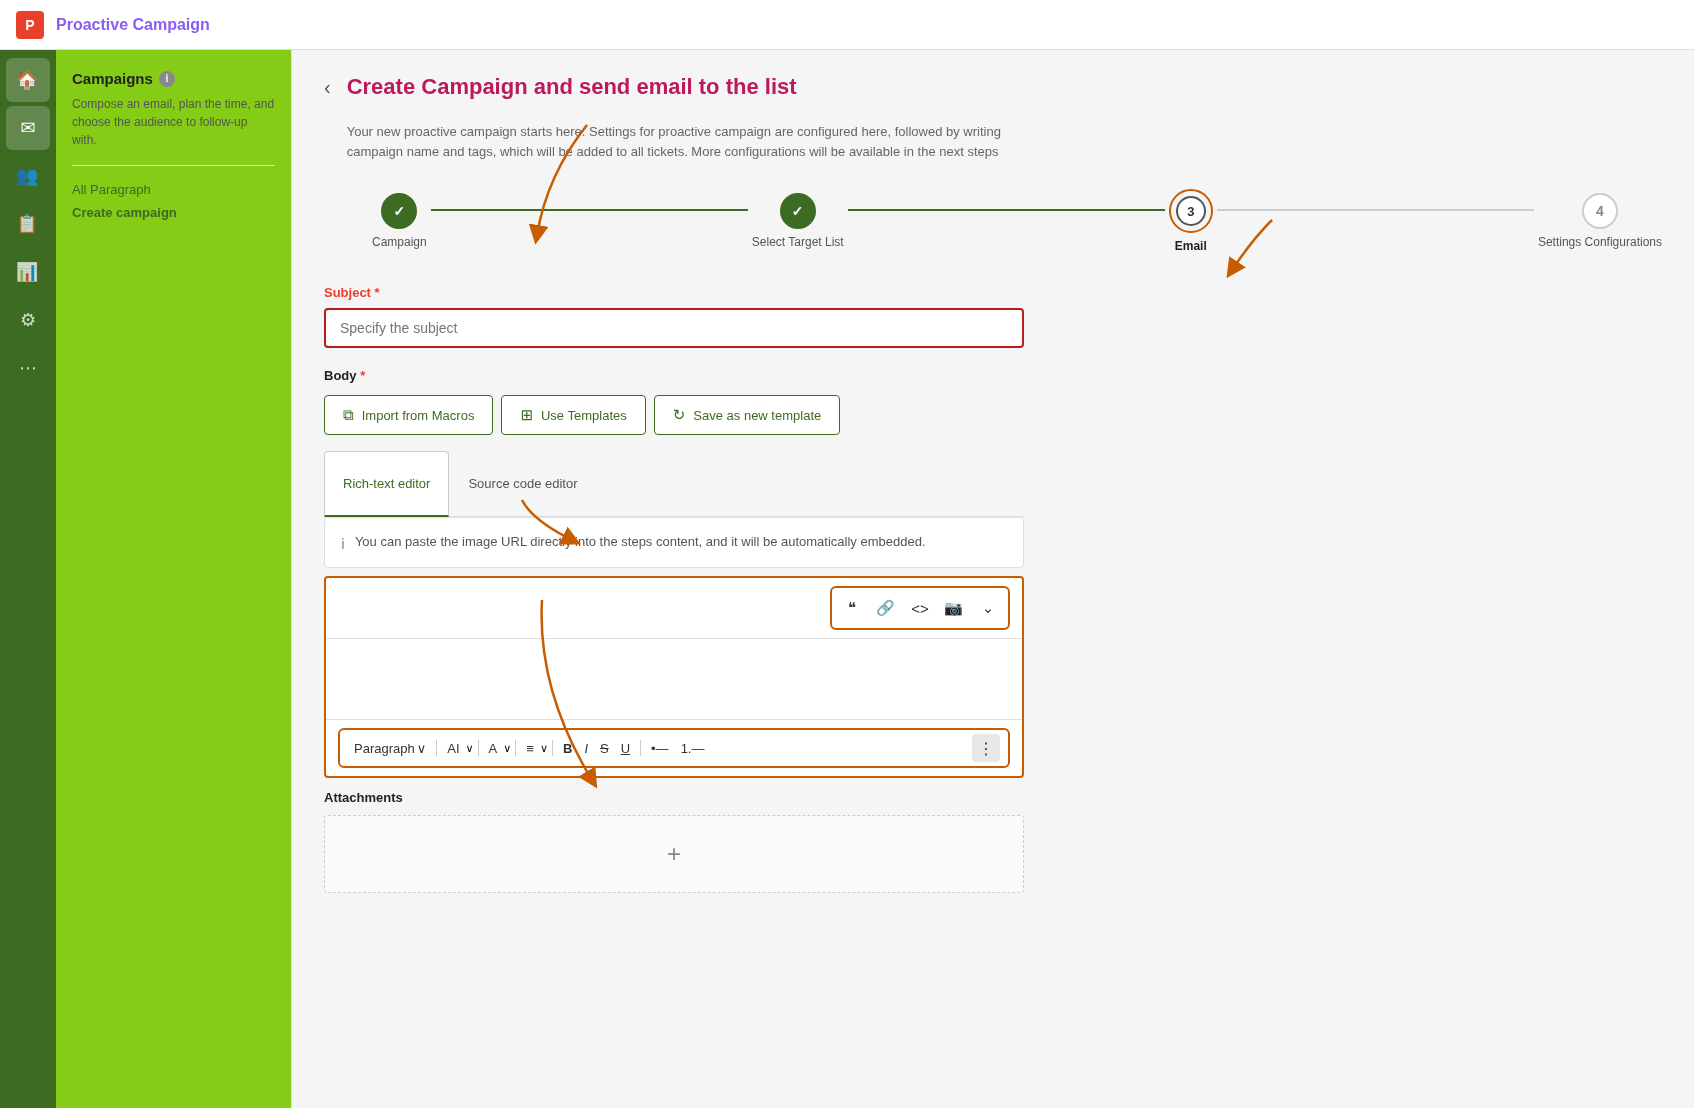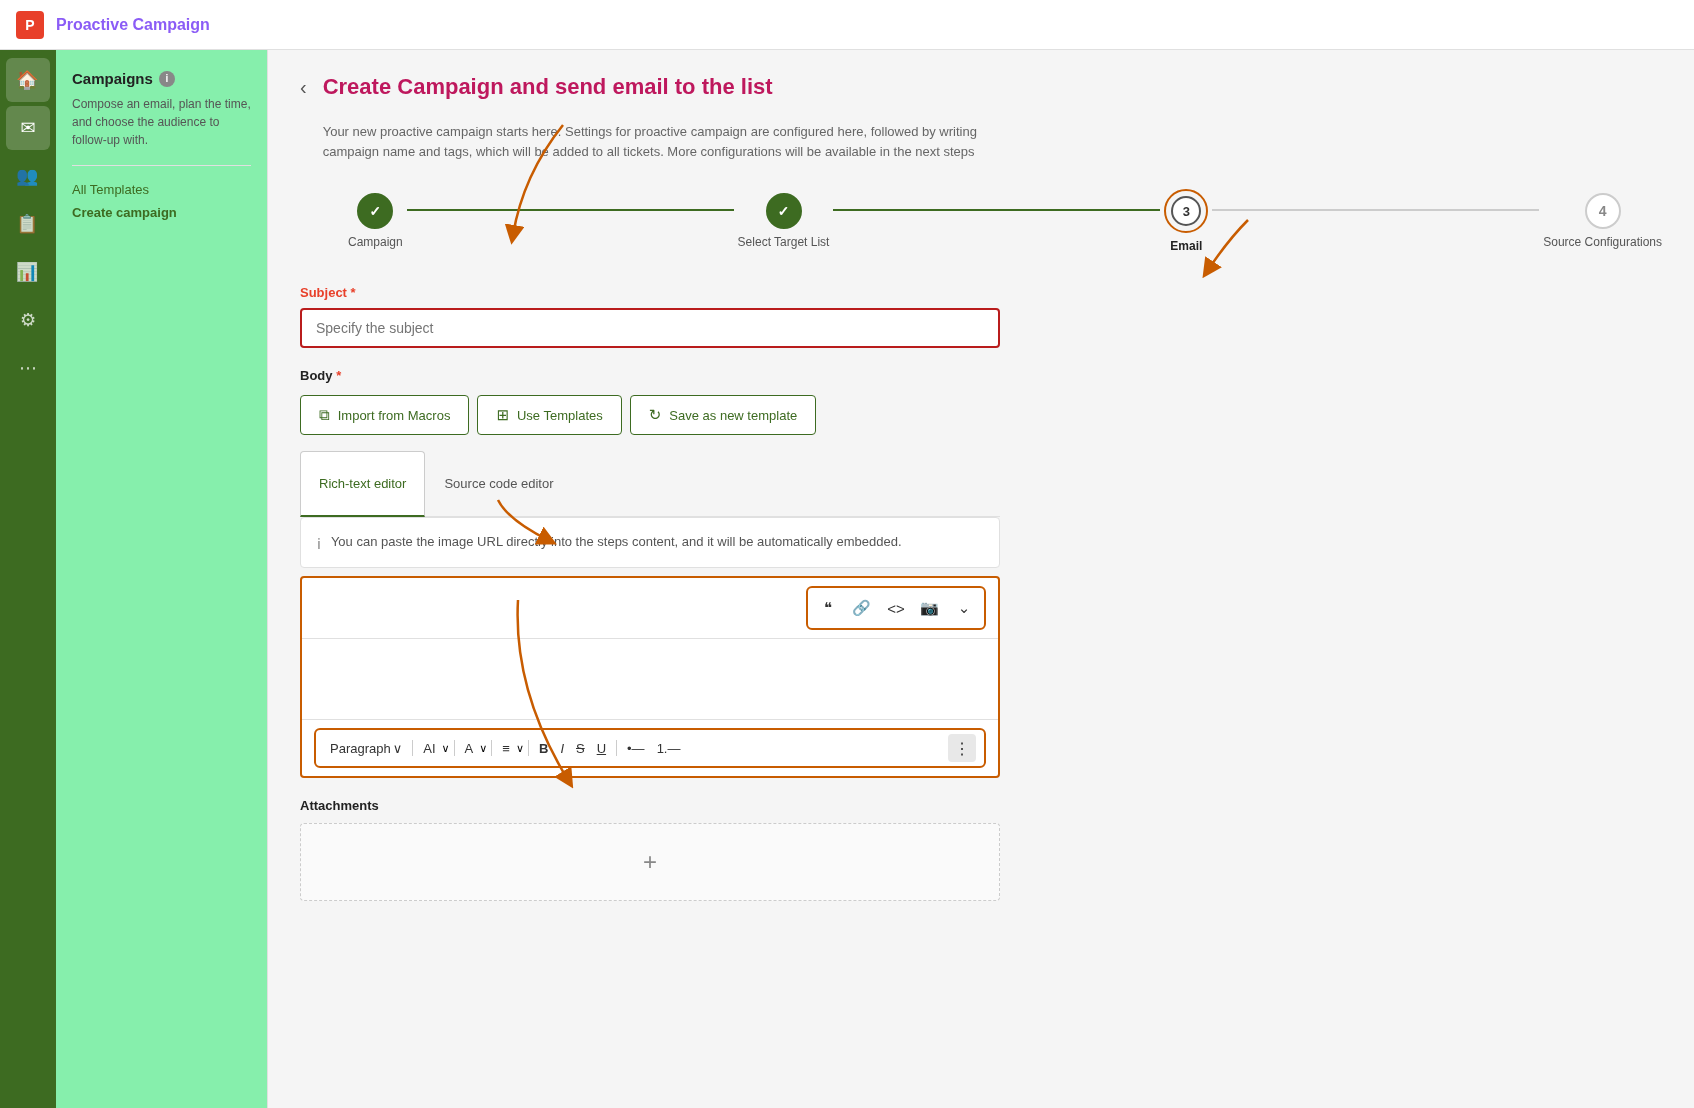--- a/index.html
+++ b/index.html
@@ -26,21 +26,21 @@
       padding-top: 8px; gap: 4px; flex-shrink: 0;
     }
     .icon-nav-item {
       width: 44px; height: 44px; border-radius: 6px; display: flex; align-items: center;
       justify-content: center; cursor: pointer; color: rgba(255,255,255,0.75); font-size: 18px;
     }
     .icon-nav-item.active { background: rgba(255,255,255,0.2); color: #fff; }
 
     
     .sidebar {
-      width: 212px; background: #86efac; border-right: 1px solid #e0e0e0;
+      width: 236px; background: #84cc16; border-right: 1px solid #e0e0e0;
       padding: 20px 16px; flex-shrink: 0; overflow-y: auto;
     }
     .sidebar-title { font-size: 15px; font-weight: 700; color: #222; display: flex; align-items: center; gap: 6px; margin-bottom: 8px; }
     .sidebar-title .info-icon { width: 16px; height: 16px; border-radius: 50%; background: #888; color: #fff; font-size: 10px; display: inline-flex; align-items: center; justify-content: center; }
     .sidebar-desc { font-size: 12px; color: #555; line-height: 1.5; margin-bottom: 16px; }
     .sidebar-divider { border: none; border-top: 1px solid #e0e0e0; margin-bottom: 16px; }
     .sidebar-link { display: block; font-size: 13px; color: #3d6b21; text-decoration: none; margin-bottom: 8px; }
     .sidebar-link.active { font-weight: 700; }
 
     
@@ -147,21 +147,21 @@
     .toolbar-btn.italic { font-style: italic; }
     .toolbar-btn.strike { text-decoration: line-through; }
     .toolbar-btn.underline { text-decoration: underline; }
     .toolbar-more {
       margin-left: auto; background: #e8e8e8; border: none; border-radius: 4px;
       width: 28px; height: 28px; cursor: pointer; display: flex; align-items: center; justify-content: center;
       color: #333; font-size: 16px;
     }
 
     
-    .attachments-section { margin-top: 20px; max-width: 700px; }
+    .attachments-section { margin-top: 12px; max-width: 700px; }
     .attachments-label { font-size: 13px; font-weight: 700; color: #222; margin-bottom: 10px; }
     .attachments-box {
       border: 1px dashed #ccc; border-radius: 4px; padding: 24px;
       display: flex; align-items: center; justify-content: center;
       background: #fafafa; cursor: pointer;
     }
     .attachments-box .plus { font-size: 24px; color: #888; }
 
     
     .step-active-outer {
@@ -191,21 +191,21 @@
     <div class="icon-nav-item">⋯</div>
   </div>
 
   <div class="sidebar">
     <div class="sidebar-title">
       <span>Campaigns</span>
       <span class="info-icon">i</span>
     </div>
     <div class="sidebar-desc">Compose an email, plan the time, and choose the audience to follow-up with.</div>
     <hr class="sidebar-divider">
-    <a class="sidebar-link" href="#">All Templates</a>
+    <a class="sidebar-link" href="#">All Paragraph</a>
     <a class="sidebar-link active" href="#">Create campaign</a>
   </div>
 
   <div class="content">
 
     <div class="page-header">
       <button class="back-btn">‹</button>
       <div class="page-header-text">
         <h1>Create Campaign and send email to the list</h1>
         <p>Your new proactive campaign starts here. Settings for proactive campaign are configured here, followed by writing campaign name and tags, which will be added to all tickets. More configurations will be available in the next steps</p>
@@ -229,21 +229,21 @@
       <div class="step">
         <div class="step-active-outer">
           <div class="step-circle" style="border-color:#555;color:#333;width:30px;height:30px;font-size:13px;">3</div>
         </div>
         <div class="step-label active">Email</div>
       </div>
       <div class="step-connector"></div>
 
       <div class="step">
         <div class="step-circle">4</div>
-        <div class="step-label">Source Configurations</div>
+        <div class="step-label">Settings Configurations</div>
       </div>
     </div>
 
     <div class="form-section">
       <label class="form-label">
         <span>Subject</span>
         <span style="color:#e8402a;">*</span>
       </label>
       <input class="subject-input" type="text" placeholder="Specify the subject" style="">
 

